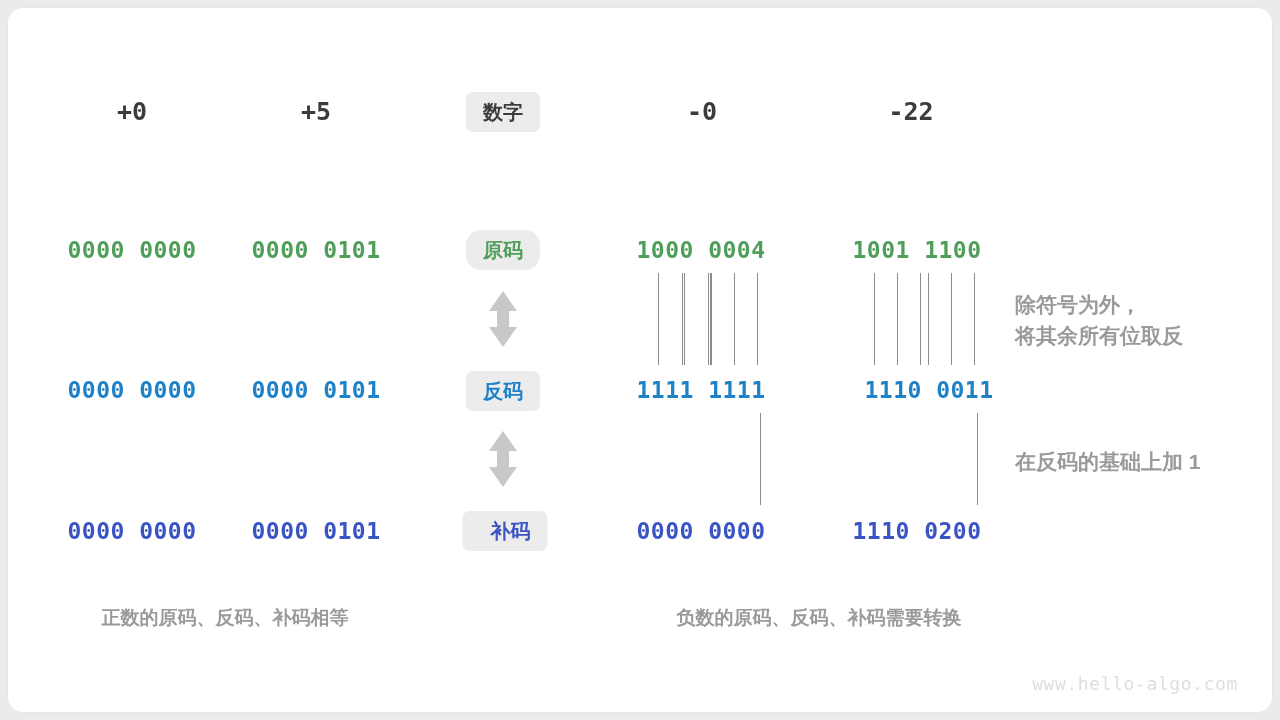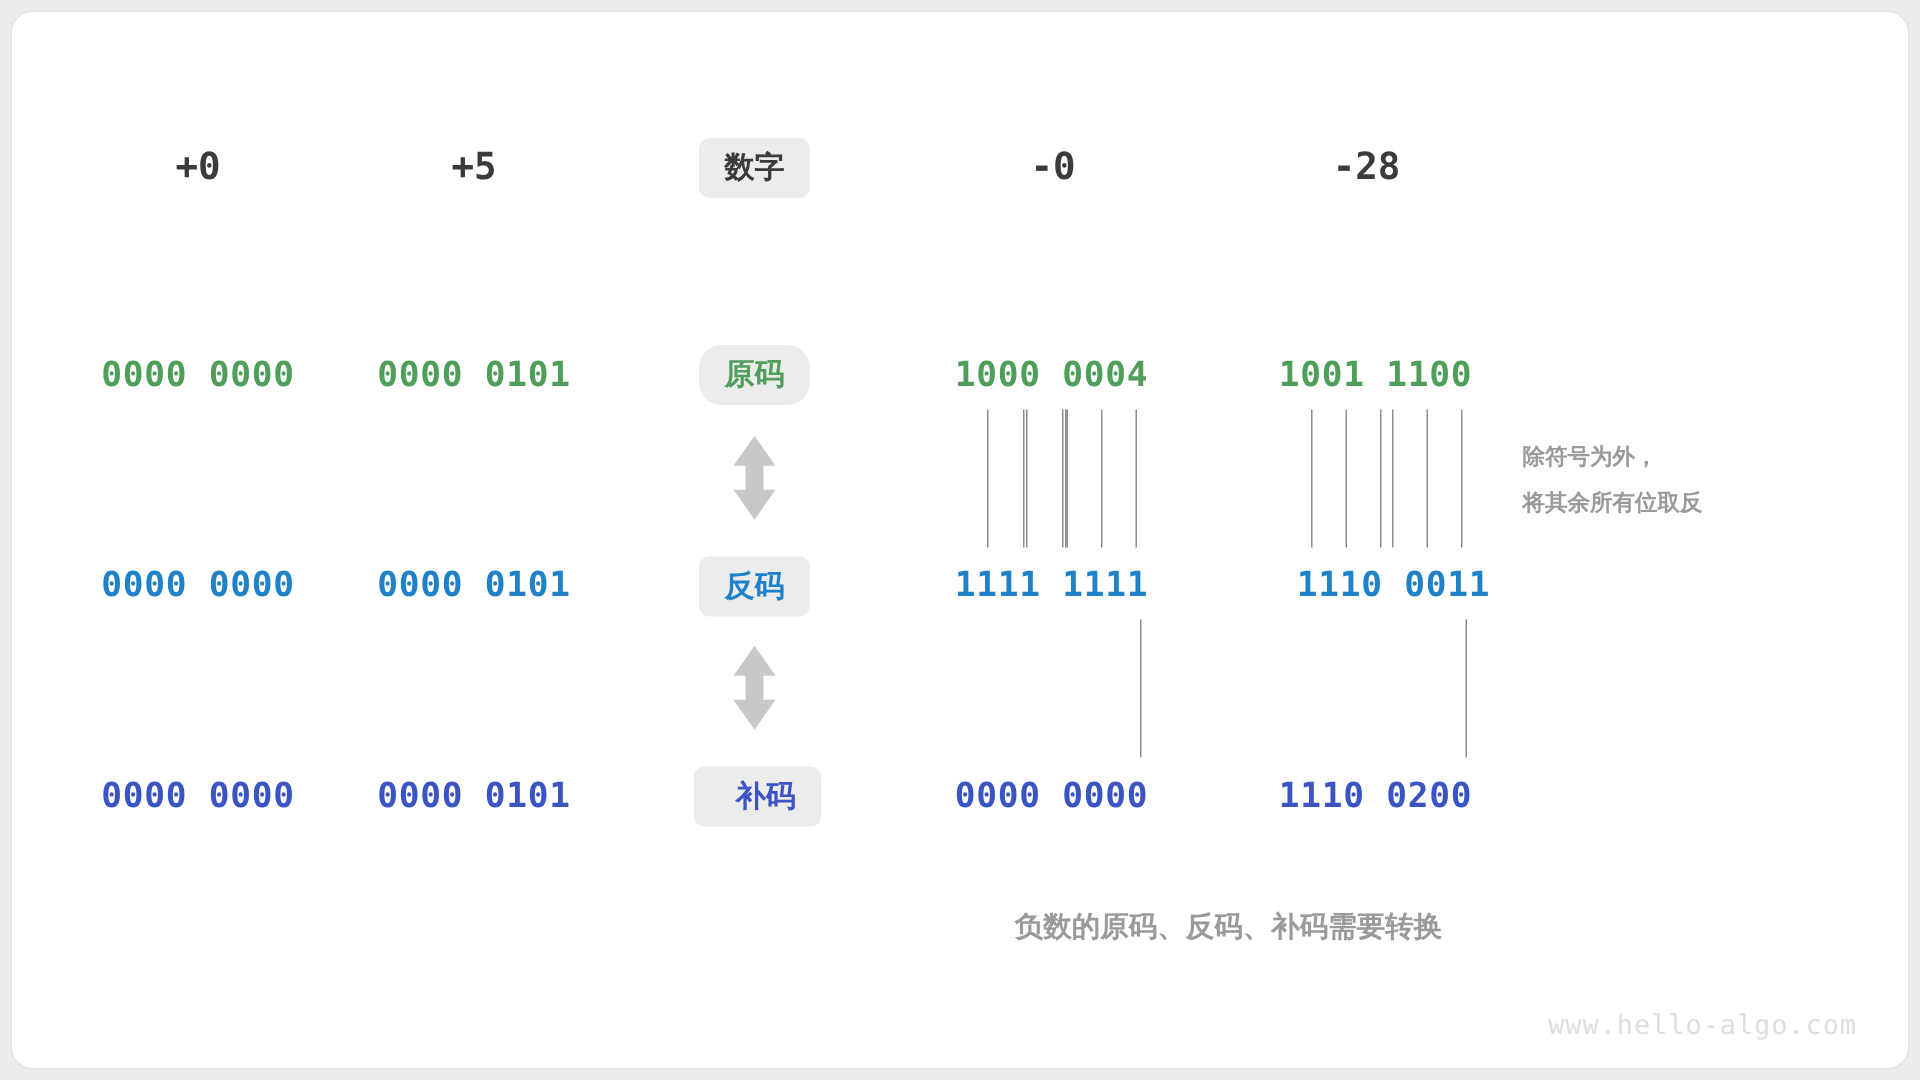--- a/index.html
+++ b/index.html
@@ -62,21 +62,21 @@
     line-height: 1;
     white-space: nowrap;
   }
   .badge.b-dark   { color: #3b3b3b; }
   .badge.b-green  { color: #4f9e5a; }
   .badge.b-blue   { color: #1f82c8; }
   .badge.b-indigo { color: #3a54c4; }
 
   .note {
     position: absolute;
-    font-size: 15px;
+    font-size: 21px;
     font-weight: bold;
     color: #9a9a9a;
     line-height: 31px;
     white-space: pre-line;
   }
 
   .caption {
     position: absolute;
     transform: translateX(-50%);
     font-size: 19px;
@@ -114,21 +114,21 @@
 <div class="card">
 
   <div class="cell num-head" style="left:124px; top:103px;">+0</div>
 
   <div class="cell num-head" style="left:308px; top:103px;">+5</div>
 
   <div class="badge b-dark" style="left:495px; top:104px;">数字</div>
 
   <div class="cell num-head" style="left:694px; top:103px;">-0</div>
 
-  <div class="cell num-head" style="left:903px; top:103px;">-28</div>
+  <div class="cell num-head" style="left:903px; top:103px;">-22</div>
 
   <div class="cell bits c-green" style="left:124px; top:242px;">0000 0000</div>
 
   <div class="cell bits c-green" style="left:308px; top:242px;">0000 0101</div>
 
   <div class="badge b-green" style="left:495px; top:242px;border-radius:15px;">原码</div>
 
   <div class="cell bits c-green" style="left:693px; top:242px;">1000 0004</div>
 
   <div class="cell bits c-green" style="left:909px; top:242px;">1001 1100</div>
@@ -182,19 +182,21 @@
 
   <div class="dbl-arrow" style="left:495px; top:453px;">
     <svg width="34" height="60" viewBox="0 0 34 60">
       <path d="M17 2 L31 22 L23 22 L23 38 L31 38 L17 58 L3 38 L11 38 L11 22 L3 22 Z" fill="#c8c8c8"></path>
     </svg>
   </div>
 
   <div class="note" style="left:1007px; top:281px;">除符号为外，
 将其余所有位取反</div>
 
-
+  <div class="note" style="left:1007px; top:438px;">在反码的基础上加 1</div>
+
+  <div class="caption" style="left:217px; top:597px;">正数的原码、反码、补码相等</div>
 
   <div class="caption" style="left:811px; top:597px;">负数的原码、反码、补码需要转换</div>
 
   <div class="watermark">www.hello-algo.com</div>
 
 </div>
 
 </body></html>

